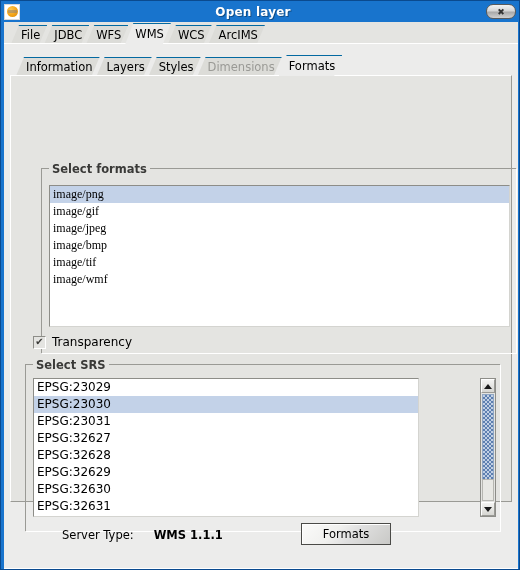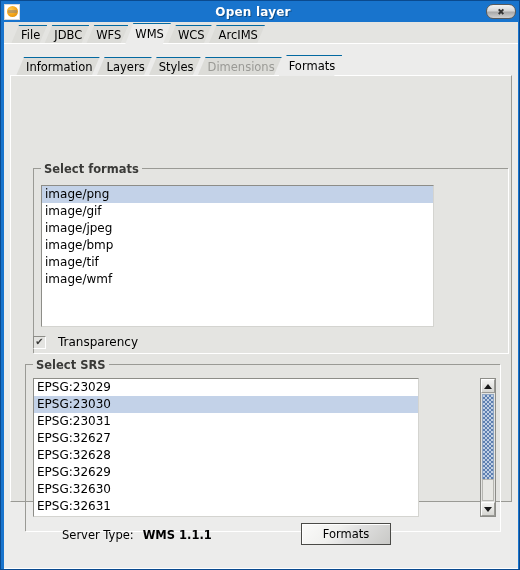--- a/index.html
+++ b/index.html
@@ -191,41 +191,41 @@
     left: 7px; top: -7px;
     background: #e4e4e1;
     padding: 0 3px;
     font-size: 11.5px;
     font-weight: bold;
     color: #3a3a38;
     white-space: nowrap;
   }
 
   #gb-formats {
-    left: 22px; top: 92px;
+    left: 30px; top: 92px;
     width: 476px; height: 186px;
   }
   #gb-srs {
     left: 14px; top: 288px;
     width: 476px; height: 168px;
   }
 
   
   .listbox {
     position: absolute;
     background: #ffffff;
     border: 1px solid #8d8d88;
     border-right-color: #d4d4d0;
     border-bottom-color: #d4d4d0;
     box-sizing: border-box;
     overflow: hidden;
   }
   #formats-list {
     left: 7px; top: 16px;
-    width: 393px; height: 142px;
+    width: 461px; height: 142px; font-family: Liberation Serif, serif;
   }
   #srs-list {
     left: 7px; top: 13px;
     width: 386px; height: 139px;
   }
   .list-item {
     height: 17px;
     line-height: 17px;
     padding-left: 3px;
     font-size: 12px;
@@ -309,42 +309,42 @@
     border-bottom-color: #ffffff;
     box-sizing: border-box;
     display: flex;
     align-items: center;
     justify-content: center;
     font-size: 10px;
     color: #3a3a38;
     line-height: 1;
   }
   #transparency-label {
-    margin-left: 12px;
+    margin-left: 6px;
     font-size: 12px;
     color: #000000;
   }
 
   
   #footer-area {
     position: absolute;
     left: 0; top: 468px;
     width: 514px; height: 56px;
   }
   #servertype-wrap {
     position: absolute;
     left: 58px; top: 16px;
     display: flex;
     align-items: baseline;
     font-size: 11.5px;
     color: #000000;
   }
   #servertype-label { }
   #servertype-value {
-    margin-left: 9px;
+    margin-left: 20px;
     font-weight: bold;
   }
 
   .button {
     background: linear-gradient(135deg, #fbfbfa 0%, #f0f0ee 38%, #dedede 60%, #c9c9c6 100%);
     border: 1px solid #9a9a95;
     box-sizing: border-box;
     display: flex;
     align-items: center;
     justify-content: center;

